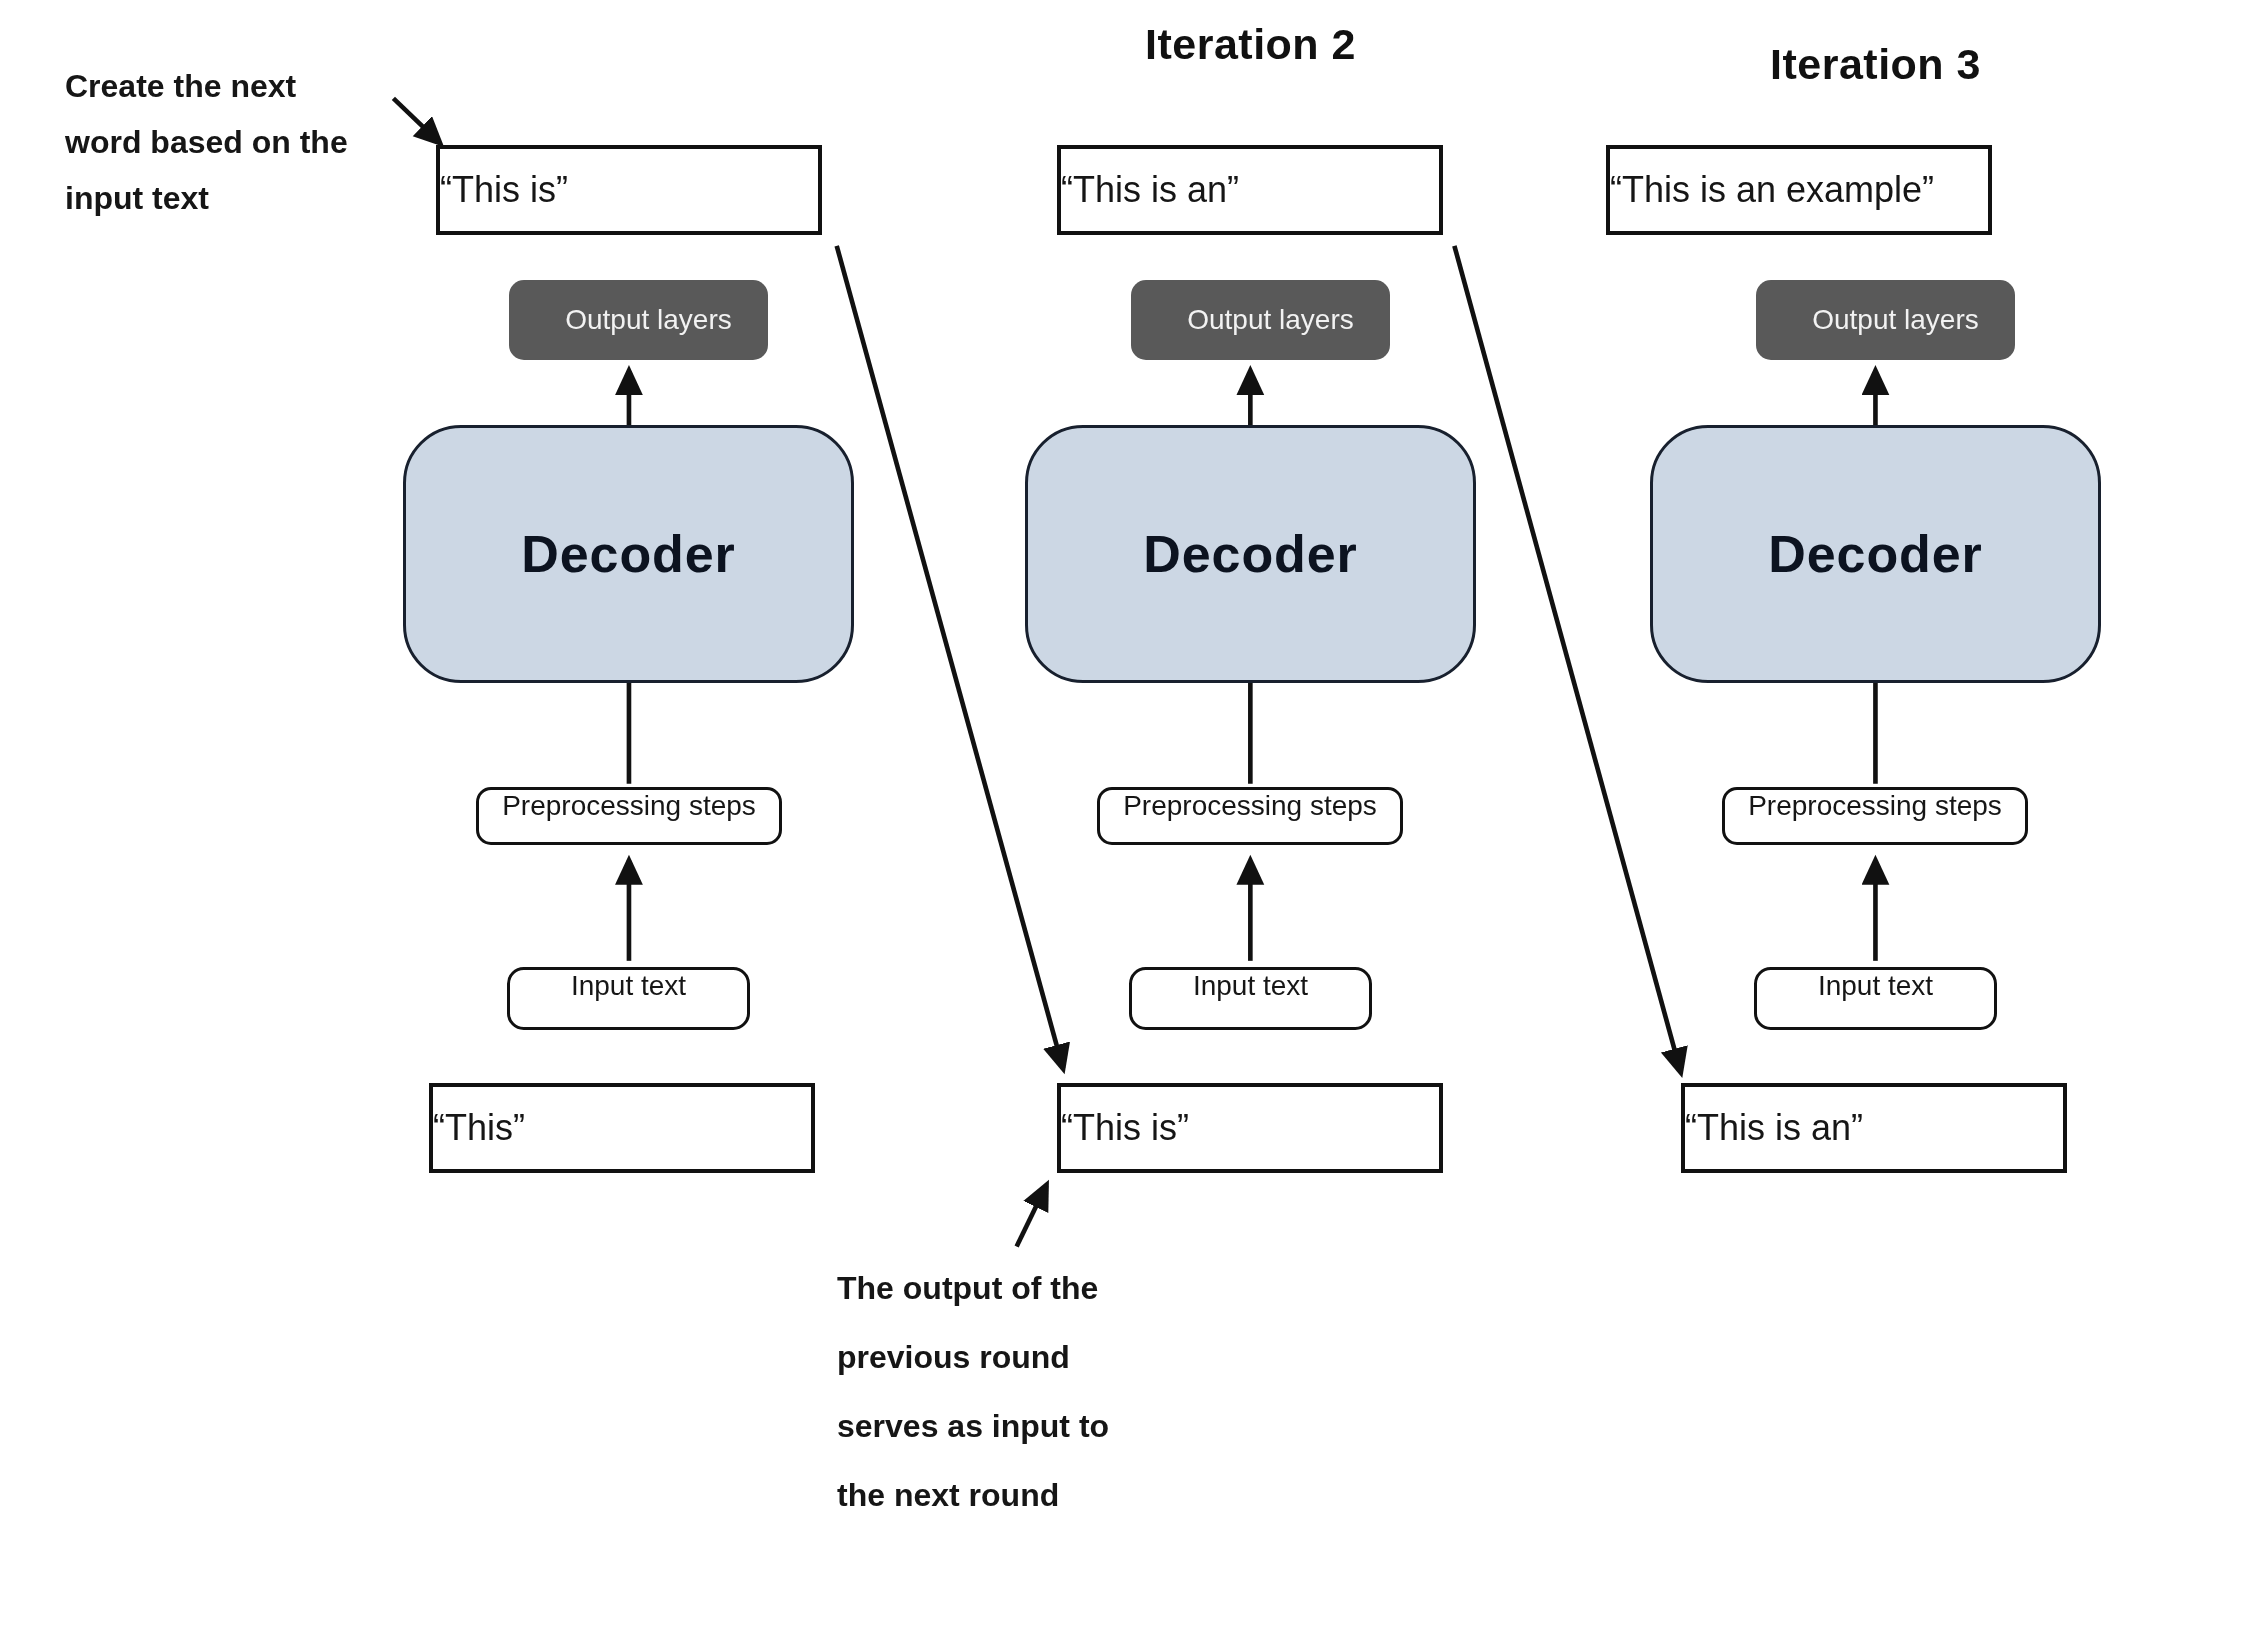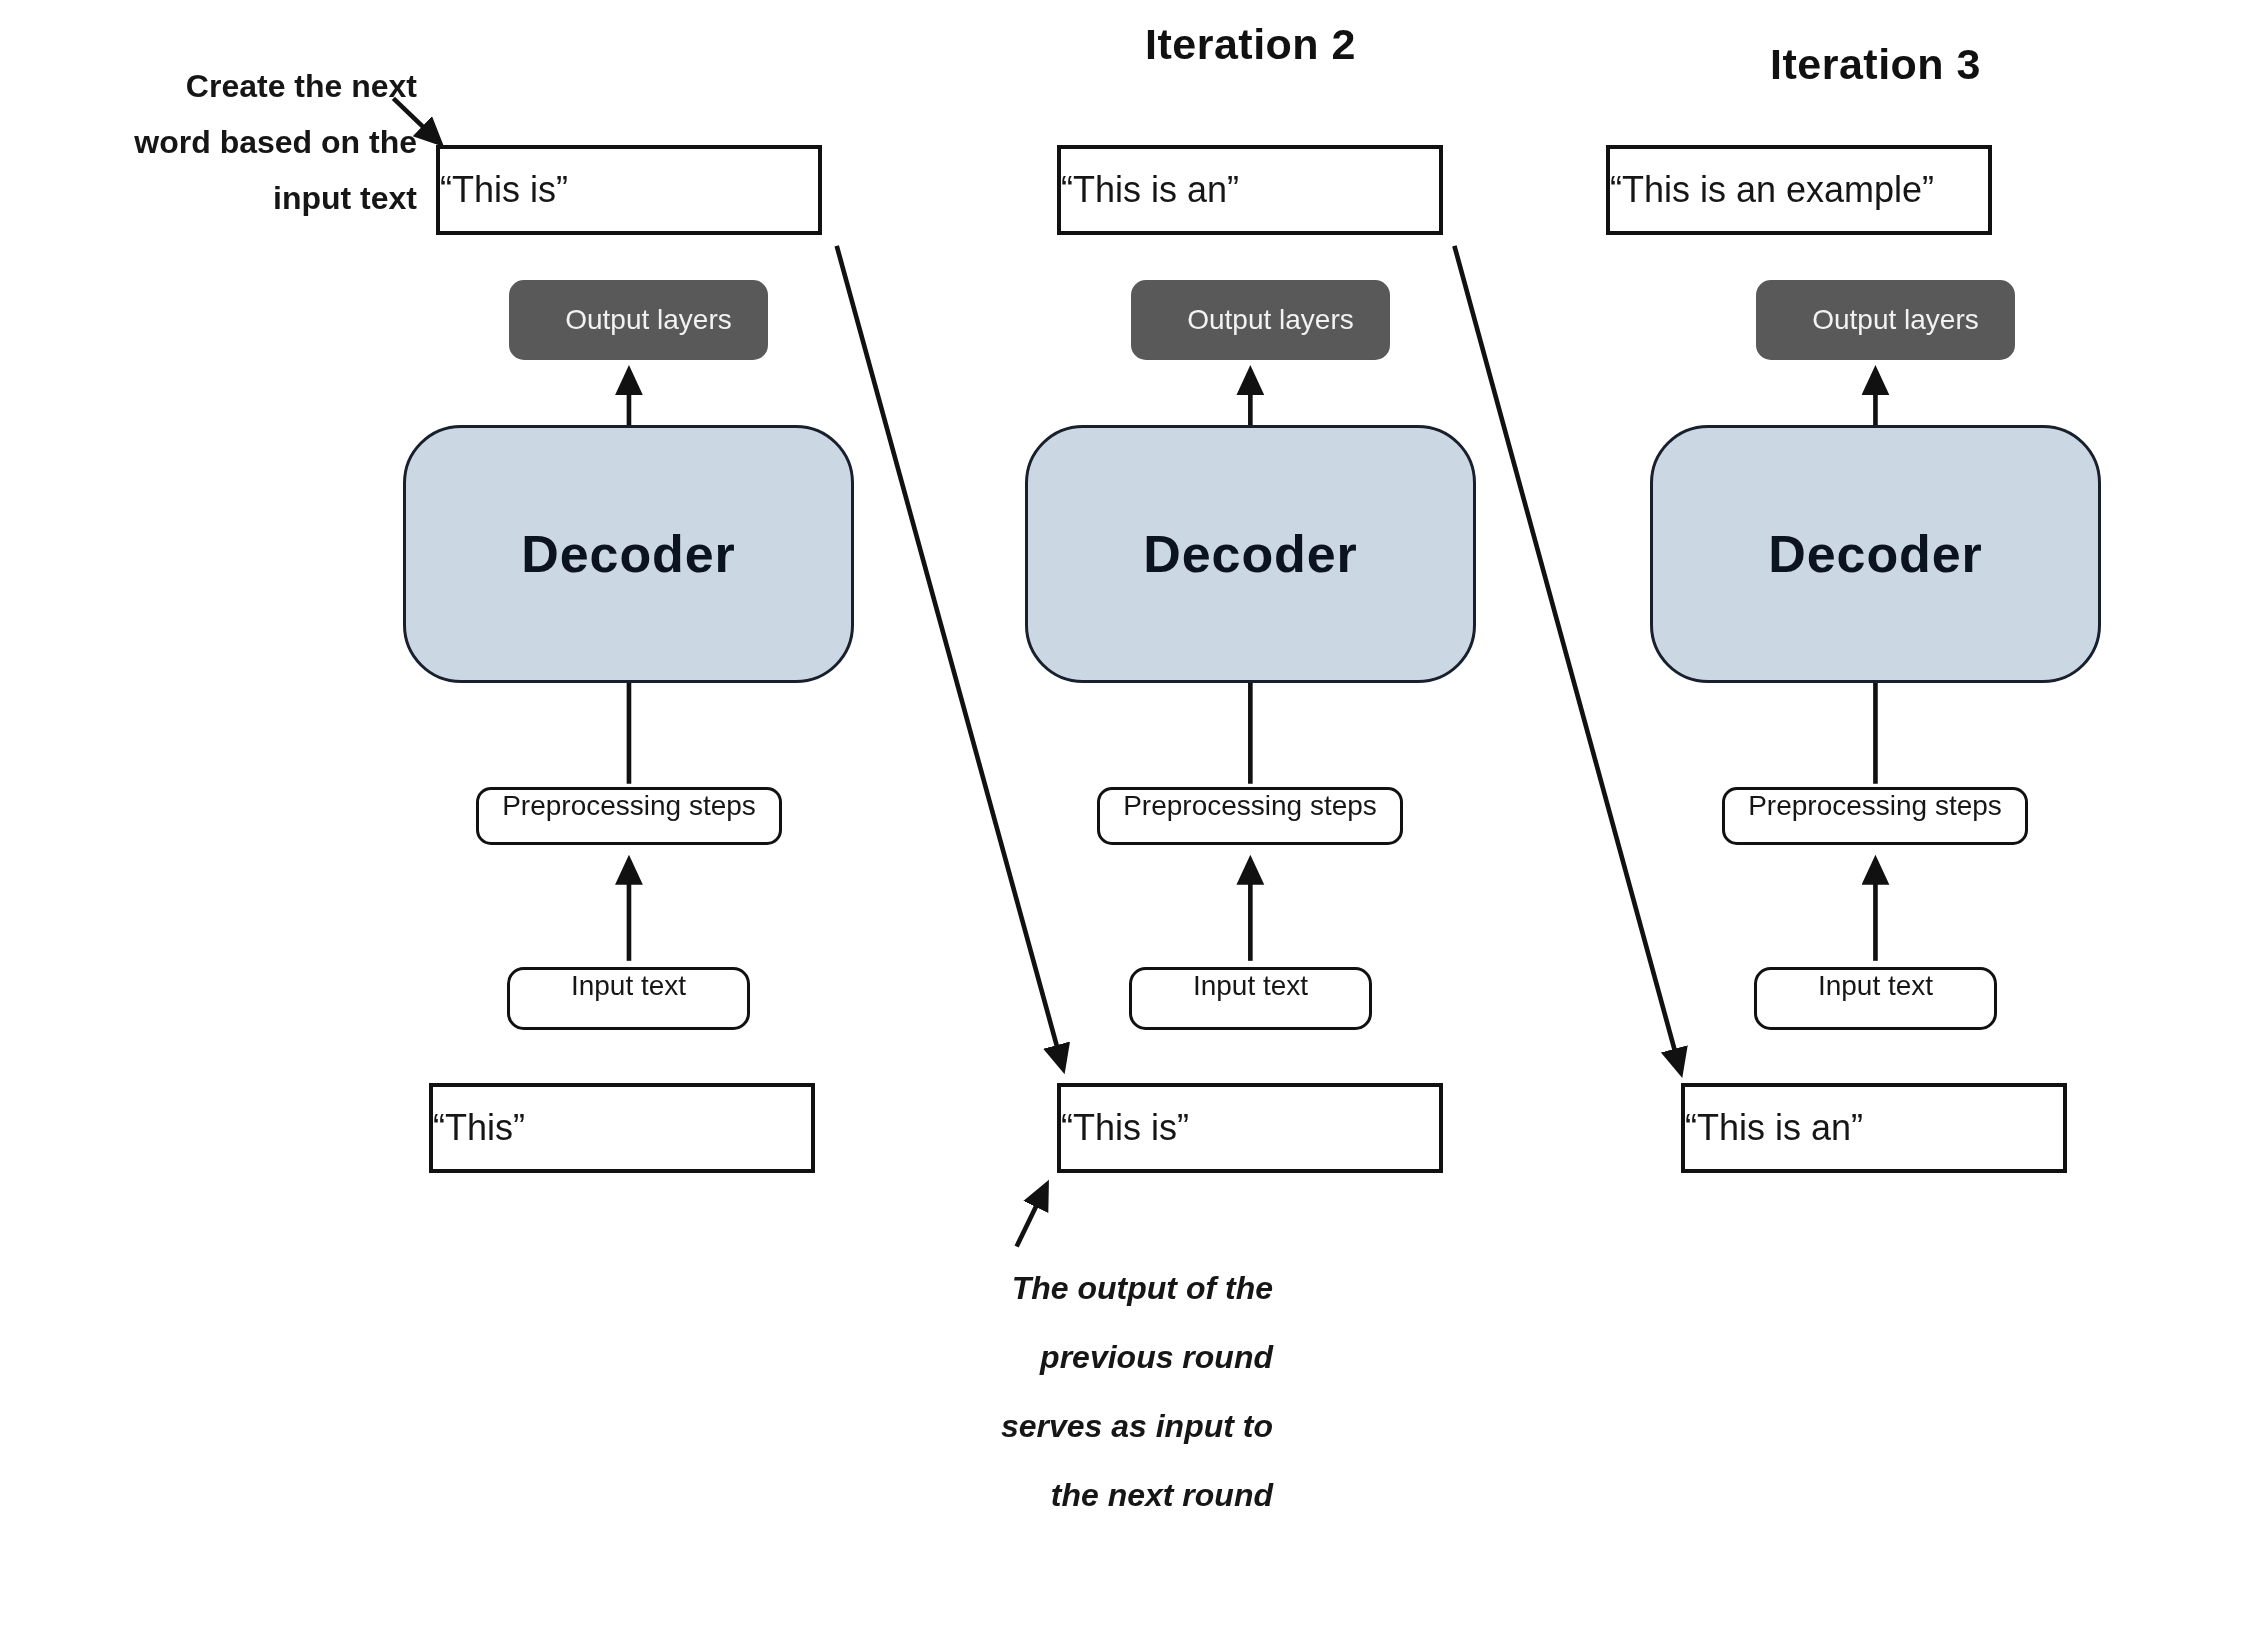--- a/index.html
+++ b/index.html
@@ -55,21 +55,21 @@
     background:#fff;
     border:3.7px solid var(--box-border);
     box-sizing:border-box;
     display:flex;justify-content:center;
     font-size:28px;color:#161616;
   }
   .preprocessing{width:306px;height:58px;border-radius:15px;}
   .input-text{width:243px;height:63px;border-radius:16.7px;}
   .note{
     font-weight:bold;font-size:32px;color:#161616;
-    text-align:right;
+    text-align:left;
   }
   .note-top{width:352px;line-height:56px;}
   .note-bottom{width:436px;line-height:69px;}
   .caption{
     font-size:44px;line-height:56px;
     color:var(--caption-text);
     white-space:pre-wrap;
   }
 </style>
 </head>
@@ -161,21 +161,21 @@
   <div class="abs pill preprocessing" style="left:1722px;top:787px;">
     <span>Preprocessing steps</span>
   </div>
   <div class="abs pill input-text" style="left:1754px;top:967px;">
     <span>Input text</span>
   </div>
   <div class="abs quote-box" style="left:1681px;top:1083px;">
     <span>“This is an”</span>
   </div>
 
-  <div class="abs note note-bottom" style="left:837px;top:1254px;font-style:italic;">
+  <div class="abs note note-bottom" style="left:837px;top:1254px;">
     <div>The output of the</div>
     <div>previous round</div>
     <div>serves as input to</div>
     <div>the next round</div>
   </div>
 
   <div class="abs caption" style="left:13px;top:1532px;width:2230px;">
     <div>图 1.8  GPT 架构仅采用了原始Transformer架构的解码器部分。它的设计是单向的，从左到右处理，非常适合文本</div>
     
   </div>

